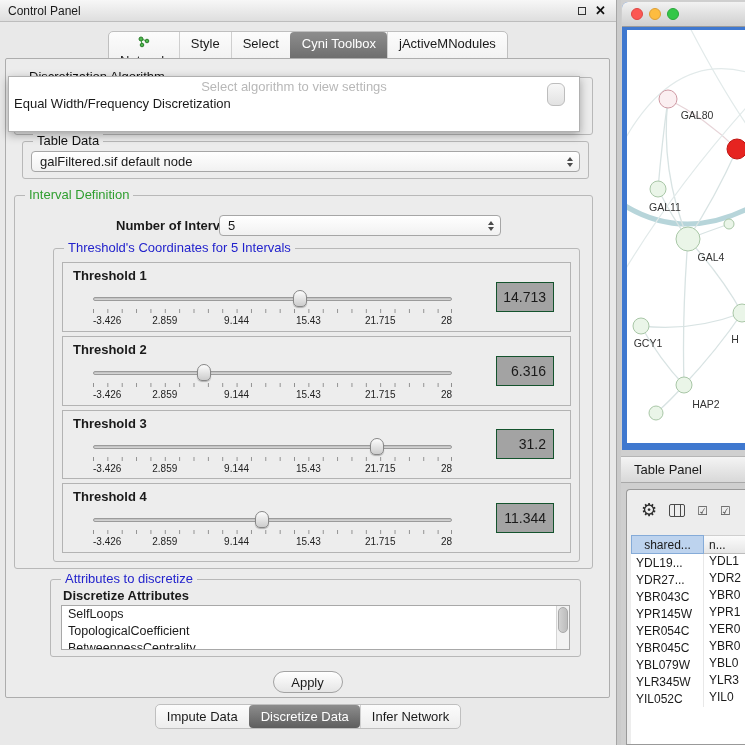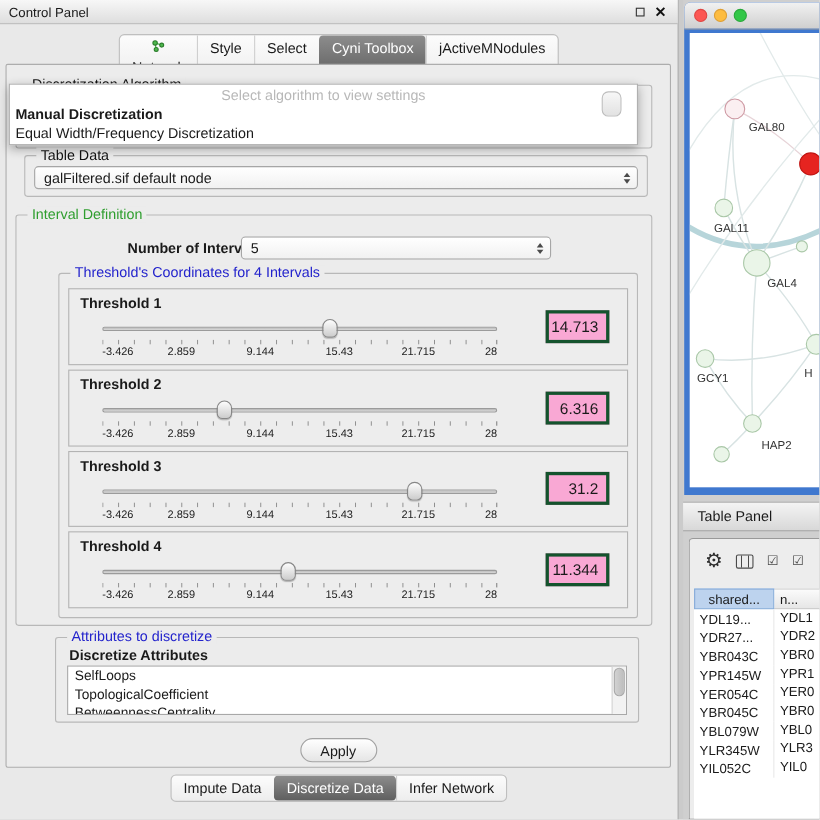--- a/index.html
+++ b/index.html
@@ -82,21 +82,21 @@
     background:linear-gradient(#bdbdbd,#d9d9d9); border:1px solid #9b9b9b; border-radius:3px; }
   .t-thumb { position:absolute; top:2px; width:14px; height:17px;
     background:linear-gradient(#fdfdfd,#cccccc); border:1px solid #878787;
     border-radius:7px 7px 5px 5px; box-shadow:0 1px 1px rgba(0,0,0,.25); }
   .t-ticks { position:absolute; left:0; right:0; top:21px; height:4px;
     background-image:linear-gradient(90deg,#8f8f8f 1px,transparent 1px); background-size:4% 100%; }
   .t-ticks::after { content:""; position:absolute; right:0; top:0; width:1px; height:100%; background:#8f8f8f; }
   .t-ticklabels { position:absolute; left:0; right:0; top:27px; height:12px; }
   .tick-label { position:absolute; top:0; font-size:10px; color:#222; white-space:nowrap; }
   .t-value { position:absolute; right:16px; top:50%; transform:translateY(-50%);
-    width:58px; height:30px; background:#f9a8d4; border:3px solid #14532d;
+    width:58px; height:30px; background:#a3a3a3; border:1px solid #14532d;
     display:flex; align-items:center; justify-content:flex-end; padding-right:7px; font-size:14px; }
 
   
   .attrs-group { position:absolute; top:520px; left:44px; right:28px; height:78px;
     border:1px solid #b8b8b8; border-radius:3px; }
   .attrs-label { position:absolute; top:8px; left:12px; font-weight:bold; font-size:13px; }
   .attr-list { position:absolute; left:10px; right:10px; top:25px; bottom:6px;
     background:#fff; border:1px solid #a8a8a8; overflow:hidden; }
   .attr-item { font-size:12.5px; line-height:17px; padding-left:6px; white-space:nowrap; }
   .attr-scroll { position:absolute; right:0; top:0; bottom:0; width:13px;
@@ -194,21 +194,20 @@
 
   <div class="cp-content">
 
     <div class="algo-group">
       <span class="group-title gt-black">Discretization Algorithm</span>
     </div>
 
     <div class="algo-popup">
       <div class="popup-prompt">Select algorithm to view settings</div>
       <div id="popupList">
-          <div class="popup-item bold">Manual Discretization</div>
           <div class="popup-item">Equal Width/Frequency Discretization</div>
         </div>
       <div class="popup-frag"></div>
     </div>
 
     <div class="td-group">
       <span class="group-title gt-black">Table Data</span>
       <div class="combo td-combo">
         <span class="val">galFiltered.sif default node</span>
         <span class="stepper">
@@ -222,21 +221,21 @@
       <span class="group-title gt-green">Interval Definition</span>
       <div class="niw-label">Number of Intervals</div>
       <div class="combo niw-combo">
         <span class="val">5</span>
         <span class="stepper">
           <span class="arr-up"></span>
             <span class="arr-down"></span>
         </span>
       </div>
       <div class="thr-group">
-        <span class="group-title gt-blue">Threshold's Coordinates for 4 Intervals</span>
+        <span class="group-title gt-blue">Threshold's Coordinates for 5 Intervals</span>
         <div id="thresholds" style="display:flex;flex-direction:column;gap:4px;flex:1;">
             <div class="threshold-panel">
               <div class="t-label">Threshold 1</div>
               <div class="t-slider">
                 <div class="t-track"></div>
                 <div class="t-ticks"></div>
                 <div class="t-ticklabels">
                   <span class="tick-label" style="left: 0%; transform: none;">-3.426</span>
                   <span class="tick-label" style="left: 20%; transform: translateX(-50%);">2.859</span>
                   <span class="tick-label" style="left: 40%; transform: translateX(-50%);">9.144</span>

